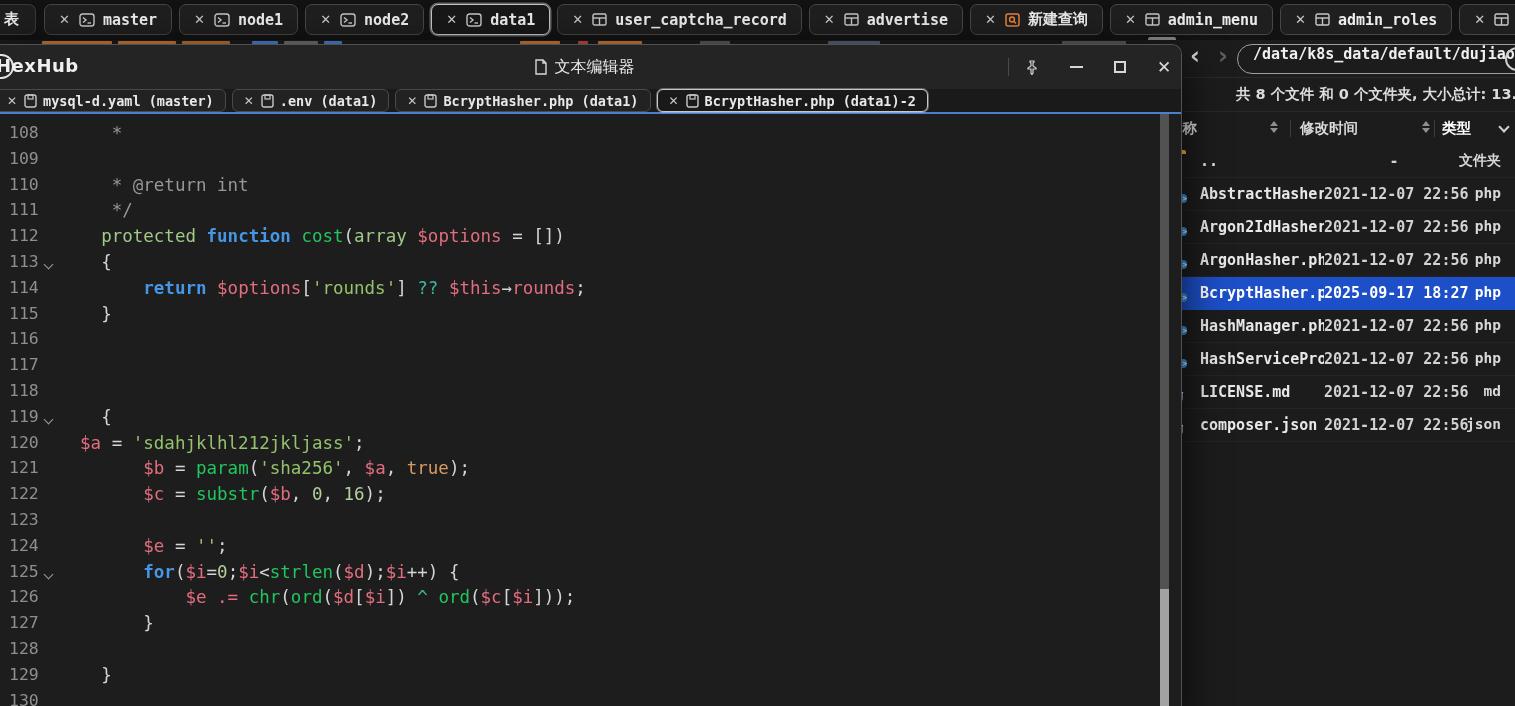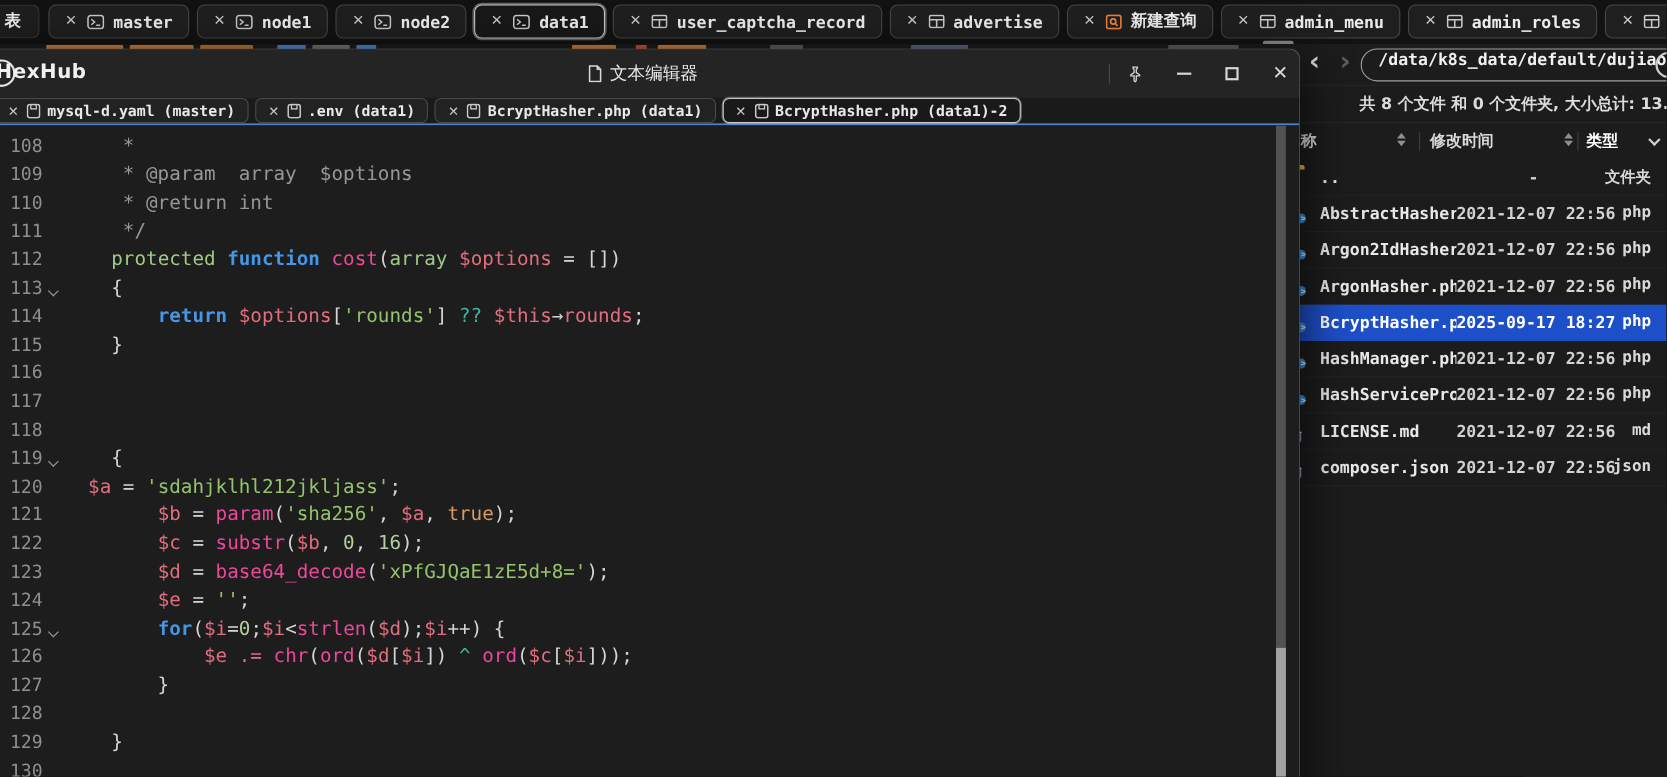--- a/index.html
+++ b/index.html
@@ -93,21 +93,21 @@
   .etab .ticon { margin-right:6px; }
   .blue-line { height:2px; background:#4d7fd0; }
 
   .code-area { position:relative; height:613px; background:#1d1d1d; padding-top:9px; overflow:hidden; }
   .cline { display:flex; height:25.8px; line-height:25.8px; }
   .ln { width:32px; margin-left:22px; color:#8f8f8f; font:16.5px "DejaVu Sans Mono",monospace; }
   .fold { width:18px; position:relative; }
   .fold.has:after { content:""; position:absolute; left:4px; top:9px; width:6px; height:6px;
     border-right:1.6px solid #9a9a9a; border-bottom:1.6px solid #9a9a9a; transform:rotate(45deg); }
   .ctext { white-space:pre; font:17.5px "DejaVu Sans Mono",monospace; color:#d4d4d4; }
-  .cm{color:#979797;} .kw{color:#4596e6;font-weight:bold;} .fn{color:#ec4899;} .md{color:#a0c987;}
+  .cm{color:#979797;} .kw{color:#4596e6;font-weight:bold;} .fn{color:#22c55e;} .md{color:#a0c987;}
   .st{color:#94c36c;} .vr{color:#e26d7e;} .nm{color:#b3cf9e;} .op{color:#3fb59f;}
   .pn{color:#d4d4d4;} .or{color:#d79b61;}
   .scrollbar { position:absolute; right:12px; top:0; bottom:0; width:9px; background:#525252; }
   .scroll-thumb { position:absolute; left:0; right:0; bottom:0; height:138px; background:#a2a2a2; }
 </style>
 </head>
 <body>
 
 <div id="app">
 
@@ -396,21 +396,20 @@
     <div class="code-area">
       <div id="code-lines">
           <div class="cline">
             <span class="ln">108</span>
             <span class="fold"></span>
             <span class="ctext"><span class="cm">     *</span></span>
           </div>
           <div class="cline">
             <span class="ln">109</span>
             <span class="fold"></span>
-            <span class="ctext"><span class="cm">     * @param  array  $options</span></span>
           </div>
           <div class="cline">
             <span class="ln">110</span>
             <span class="fold"></span>
             <span class="ctext"><span class="cm">     * @return int</span></span>
           </div>
           <div class="cline">
             <span class="ln">111</span>
             <span class="fold"></span>
             <span class="ctext"><span class="cm">     */</span></span>
@@ -465,21 +464,20 @@
             <span class="ctext"><span class="pn">        </span><span class="vr">$b</span><span class="pn"> = </span><span class="fn">param</span><span class="pn">(</span><span class="st">'sha256'</span><span class="pn">, </span><span class="vr">$a</span><span class="pn">, </span><span class="or">true</span><span class="pn">);</span></span>
           </div>
           <div class="cline">
             <span class="ln">122</span>
             <span class="fold"></span>
             <span class="ctext"><span class="pn">        </span><span class="vr">$c</span><span class="pn"> = </span><span class="fn">substr</span><span class="pn">(</span><span class="vr">$b</span><span class="pn">, </span><span class="nm">0</span><span class="pn">, </span><span class="nm">16</span><span class="pn">);</span></span>
           </div>
           <div class="cline">
             <span class="ln">123</span>
             <span class="fold"></span>
-            <span class="ctext"><span class="pn">        </span><span class="vr">$d</span><span class="pn"> = </span><span class="fn">base64_decode</span><span class="pn">(</span><span class="st">'xPfGJQaE1zE5d+8='</span><span class="pn">);</span></span>
           </div>
           <div class="cline">
             <span class="ln">124</span>
             <span class="fold"></span>
             <span class="ctext"><span class="pn">        </span><span class="vr">$e</span><span class="pn"> = </span><span class="st">''</span><span class="pn">;</span></span>
           </div>
           <div class="cline">
             <span class="ln">125</span>
             <span class="fold has"></span>
             <span class="ctext"><span class="pn">        </span><span class="kw">for</span><span class="pn">(</span><span class="vr">$i</span><span class="pn">=</span><span class="nm">0</span><span class="pn">;</span><span class="vr">$i</span><span class="pn">&lt;</span><span class="fn">strlen</span><span class="pn">(</span><span class="vr">$d</span><span class="pn">);</span><span class="vr">$i</span><span class="pn">++) {</span></span>

